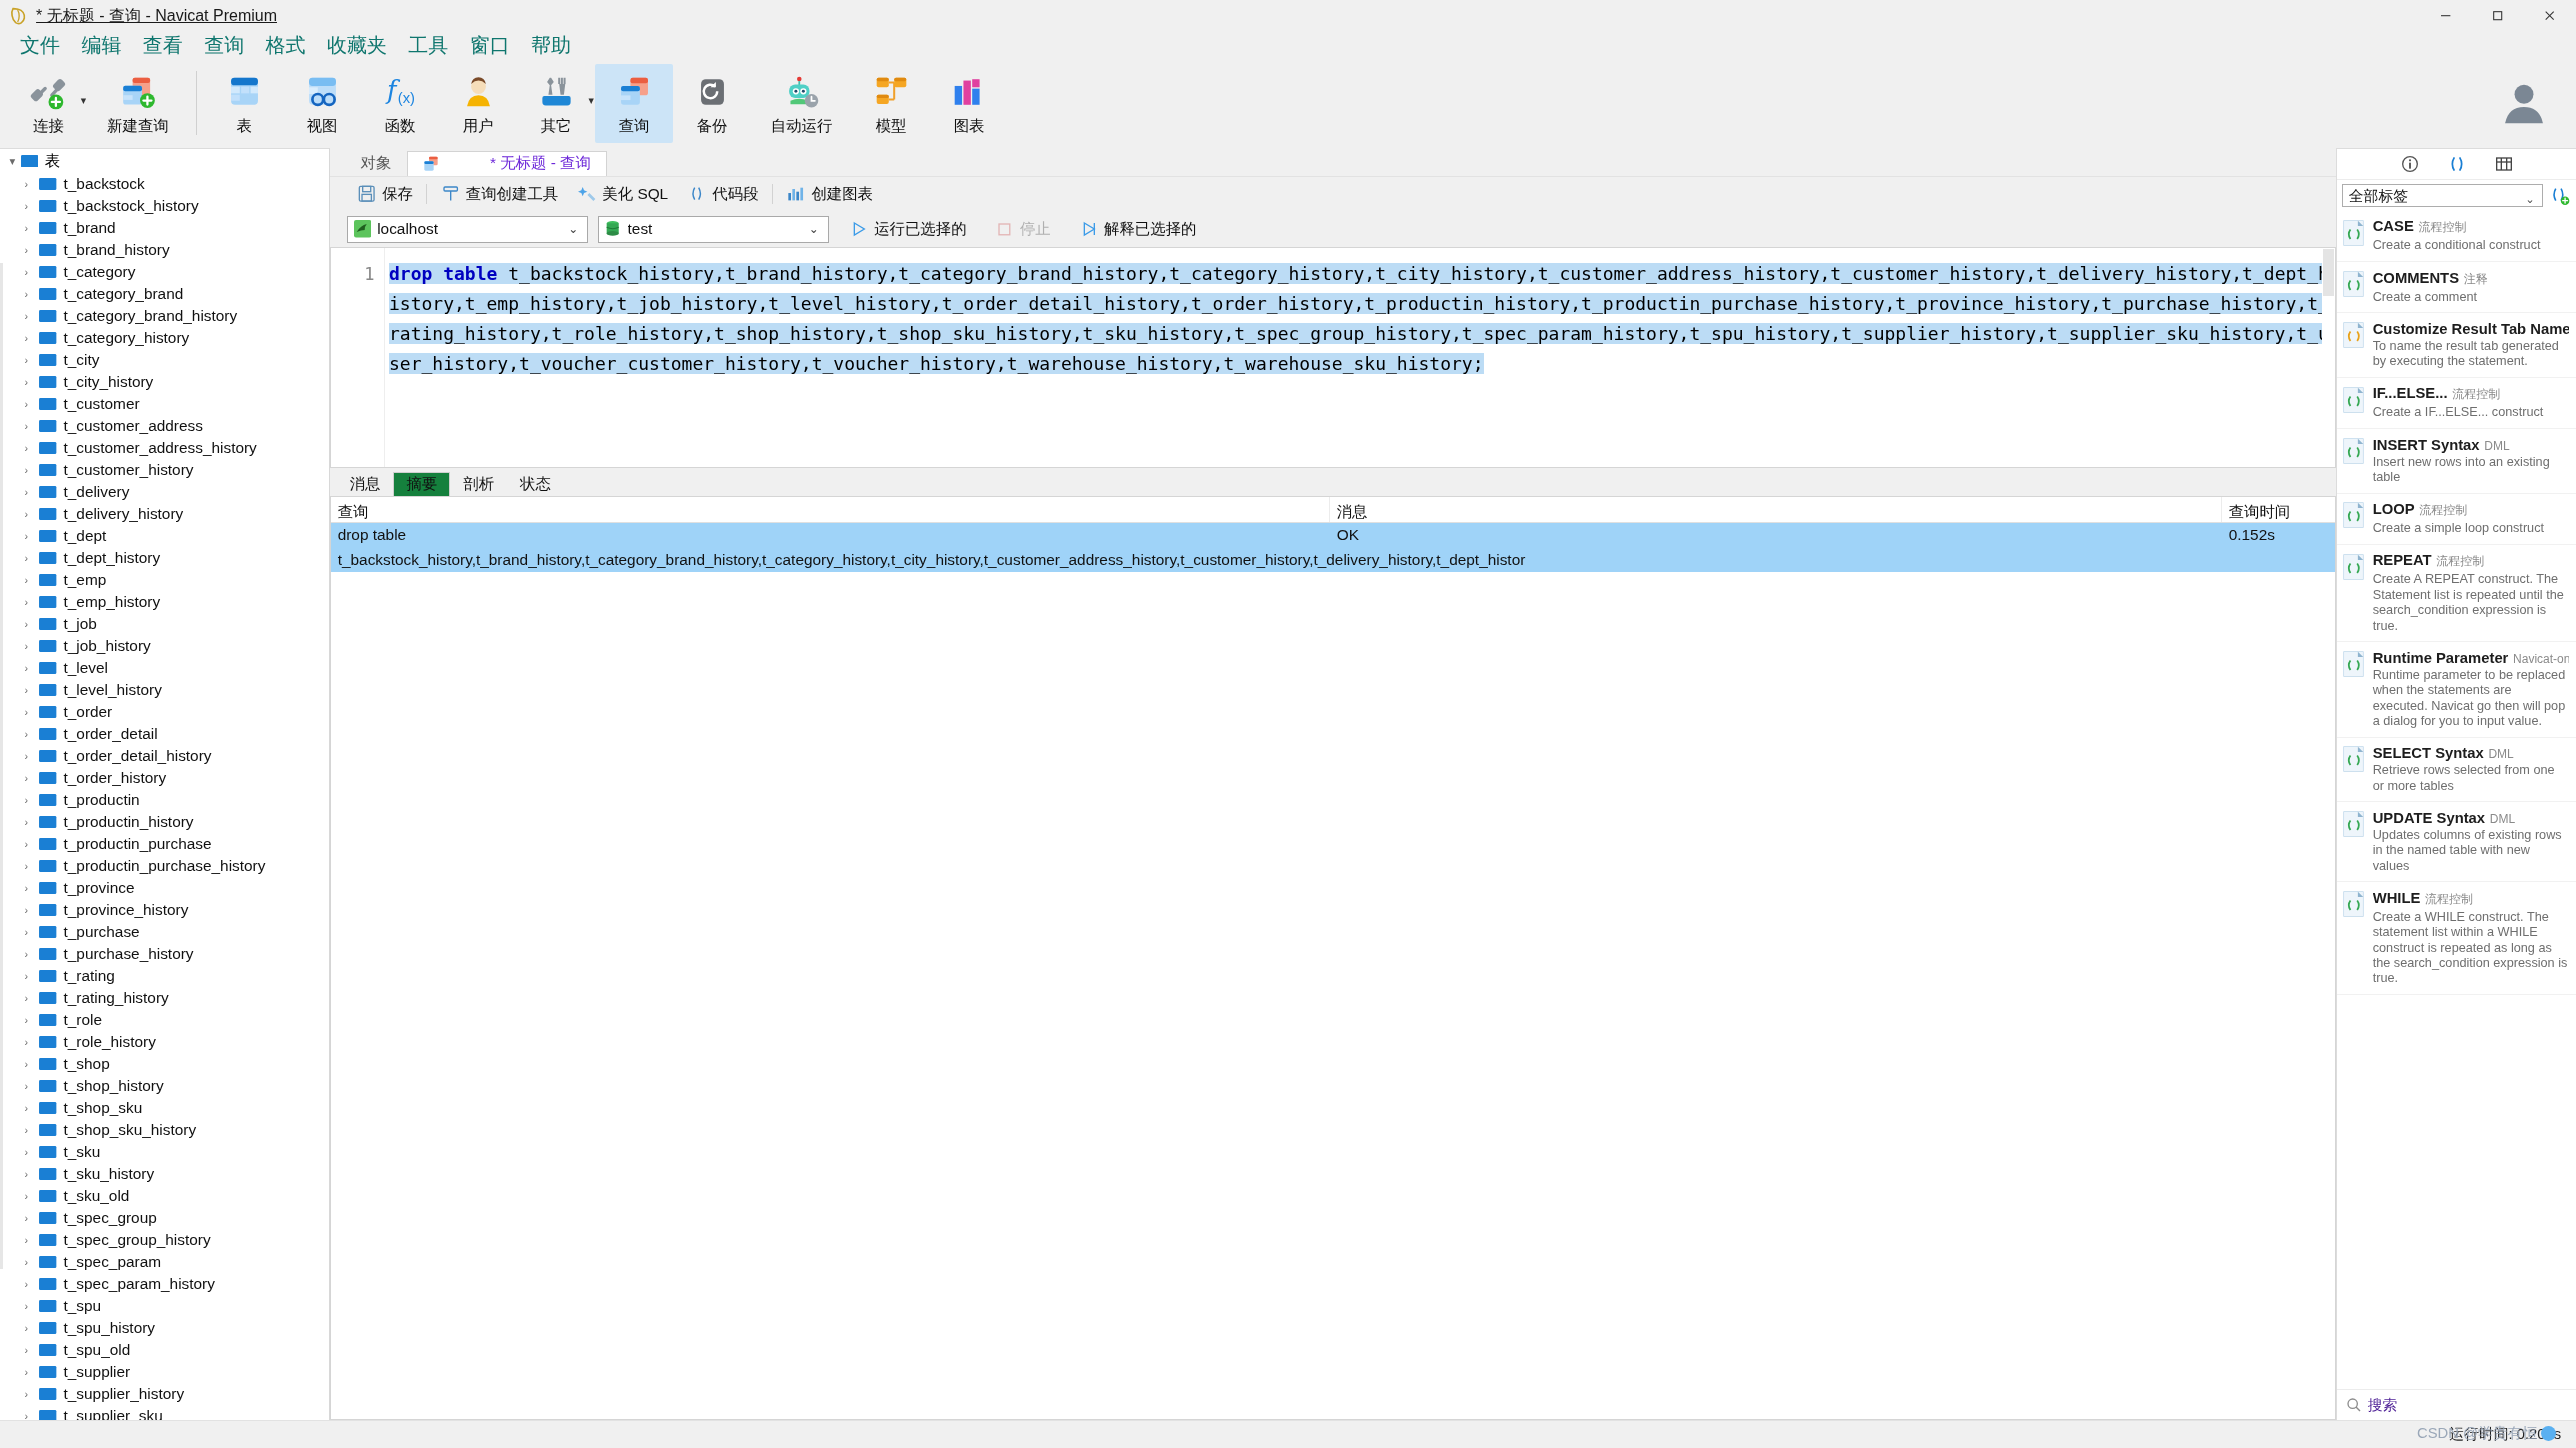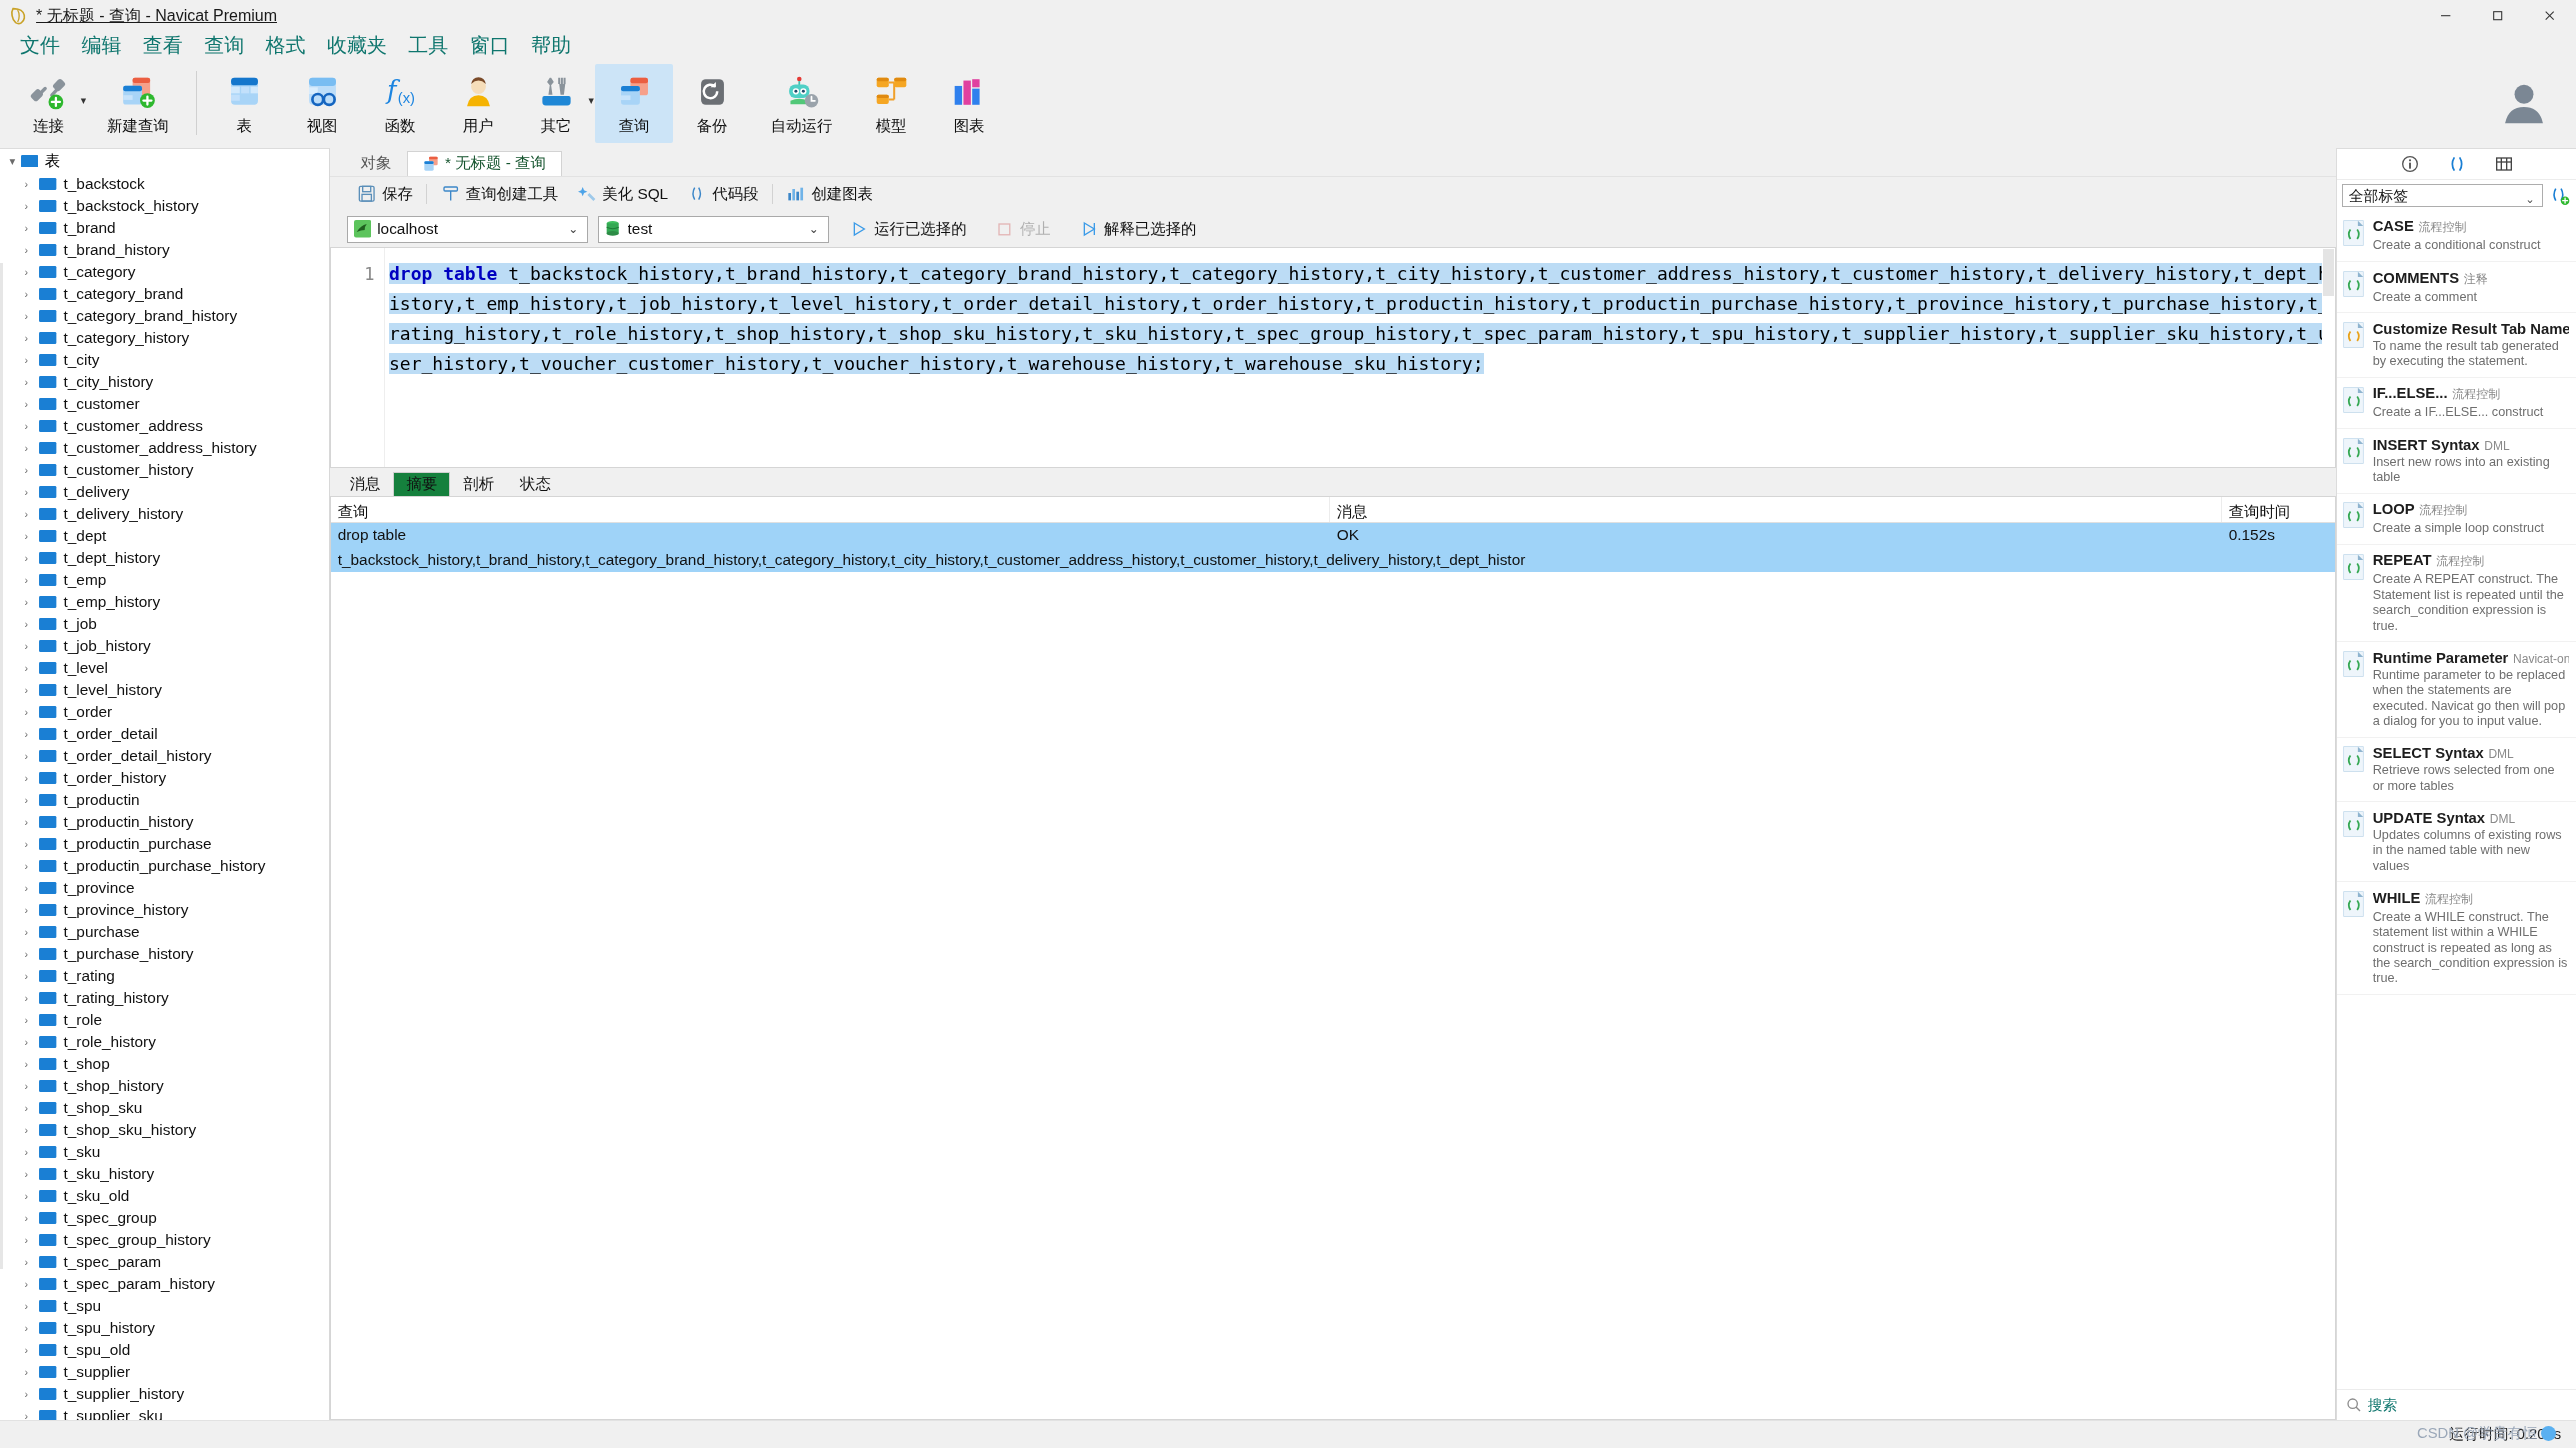--- a/index.html
+++ b/index.html
@@ -58,21 +58,21 @@
   .node .arrow { width:14.8px; display:inline-block; color:#6b6b6b; font-size:10.7px; flex:none; margin-left:-17.4px; }
   .node .tico { width:17.4px; height:12px; margin-right:6.7px; flex:none; }
   .sb-scroll { position:absolute; left:0; top:114px; width:3.4px; height:1006px; background:#e6e6e6; }
 
   
   .content { flex:1; display:flex; flex-direction:column; min-width:0; background:#f0f0f0; }
 
   .tabstrip { height:28px; display:flex; align-items:flex-end; padding-left:14.8px; background:#f0f0f0; flex:none; }
   .tab { height:25.5px; display:flex; align-items:center; padding:0 14.8px; font-size:15.4px; color:#555;
          background:#f0f0f0; border:0.7px solid transparent; border-bottom:none; }
-  .tab.sel { background:#fff; border-color:#d3d3d3; color:#14532d; }
+  .tab.sel { background:#fff; border-color:#d3d3d3; color:#6d28d9;gap:45px; }
   .tab .tabico { width:16px; height:16px; margin-right:6px; flex:none; }
 
   .qtoolbar { height:35px; background:#f0f0f0; display:flex; align-items:center;
               padding-left:17.4px; gap:0; flex:none; border-top:0.7px solid #e2e2e2; }
   .qt-btn { display:flex; align-items:center; height:28px; padding:0 9.4px; font-size:15.4px; color:#111; white-space:nowrap; }
   .qt-btn .ic { width:20px; height:19px; margin-right:5.4px; display:flex; align-items:center; justify-content:center; flex:none; }
   .qt-sep { width:0.7px; height:20px; background:#d2d2d2; margin:0 4px; flex:none; }
 
   .connbar { height:36px; background:#f0f0f0; display:flex; align-items:center; padding-left:17.4px; flex:none; }
   .combo { height:27px; background:#fff; border:0.7px solid #a9a9a9; display:flex; align-items:center;
@@ -131,21 +131,21 @@
   .rp-sel .cv { flex:1; white-space:nowrap; }
   .rp-sel .cc { width:17.4px; text-align:center; font-size:11.4px; color:#444; }
   .rp-list { flex:1; overflow:hidden; }
   .snip { display:flex; padding:7.4px 6.7px 7.4px 6px; border-bottom:0.7px solid #f1f1f1; align-items:flex-start; }
   .snip .sico { width:23px; height:27px; flex:none; margin-right:6.7px; margin-top:1.3px; }
   .snip .stext { flex:1; min-width:0; }
   .snip .stitle { font-size:14.8px; font-weight:bold; color:#1d1d1d; white-space:nowrap; overflow:hidden; }
   .snip .stitle .tag { font-size:12px; font-weight:normal; color:#8a8a8a; margin-left:4.7px; }
   .snip .sdesc { font-size:12.7px; color:#6e6e6e; line-height:15.4px; margin-top:2px; }
   .rp-search { height:31px; display:flex; align-items:center; padding-left:9.4px; flex:none; border-top:0.7px solid #ececec; gap:5.4px; }
-  .rp-search .txt { font-size:14.8px; color:#0f766e; }
+  .rp-search .txt { font-size:14.8px; color:#4c1d95; }
 
   
   .statusbar { height:28px; background:#f0f0f0; display:flex; align-items:center; justify-content:flex-end;
                padding-right:14.8px; flex:none; font-size:14.8px; color:#222; gap:17.4px; border-top:0.7px solid #e2e2e2; }
   .wm { position:absolute; right:20px; bottom:5.4px; font-size:14.8px; color:#9aa7b8; display:flex; align-items:center; gap:4px; }
   .wm .dot { width:14.8px; height:14.8px; border-radius:50%; background:#5ab0f0; display:inline-block; }
 </style>
 </head>
 <body>
 

